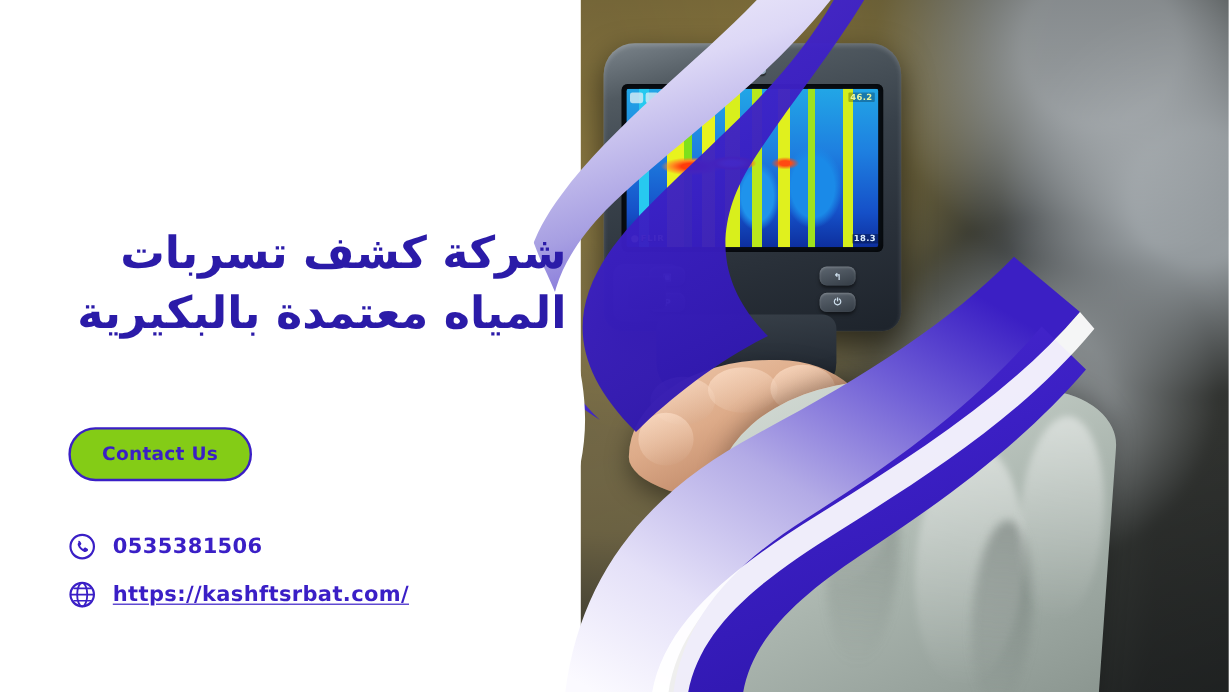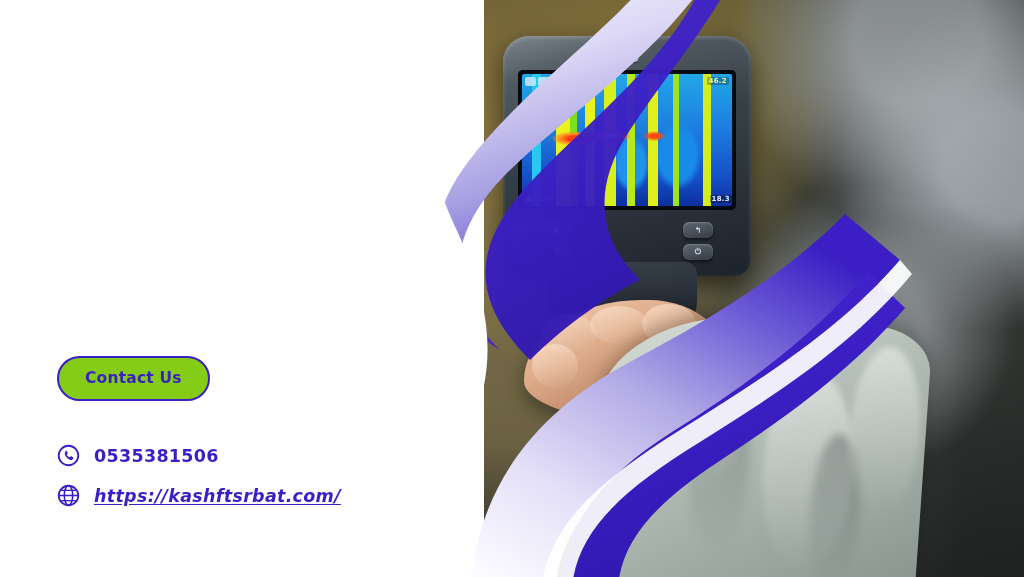--- a/index.html
+++ b/index.html
@@ -120,21 +120,21 @@
     letter-spacing:0px;}
   .contact-btn{position:absolute;left:57px;top:356px;
     padding:11px 26px 12px;border:2.5px solid #3a1fc6;border-radius:26px;
     color:#3a1fc6;font-size:15.5px;font-weight:700;background:#84cc16;
     letter-spacing:.2px;cursor:pointer;white-space:nowrap;}
   .info-row{position:absolute;left:57px;display:flex;align-items:center;gap:14px;
     color:#3a1fc6;font-size:17.5px;font-weight:700;letter-spacing:.3px;justify-content:space-between;}
   .row-phone{top:444px;}
   .row-url{top:484px;}
   .info-row .ico{flex:0 0 auto;width:23px;height:23px;display:block;}
-  .url-text{text-decoration:underline;text-underline-offset:2px;cursor:pointer;font-style:italic;}
+  .url-text{text-decoration:underline;text-underline-offset:2px;cursor:pointer;}
 </style>
 </head>
 <body>
 
 <div class="banner">
 
   <div class="photo-wrap">
     <div class="photo-bg"></div>
     <div class="photo-dark"></div>
 
@@ -245,20 +245,21 @@
              L912,274 C854,344 780,392 700,442
              C626,488 578,528 572,587 Z" fill="#ffffff" opacity="0.92"></path>
 
     <path d="M0,0 L470,0 C430,70 420,150 452,220
              C490,300 500,360 470,430
              C440,500 430,545 432,577 L0,577 Z" fill="#ffffff"></path>
   </svg>
 
   <div class="content">
 
+    <div class="headline">شركة كشف تسربات المياه معتمدة بالبكيرية</div>
 
     <div class="contact-btn">Contact Us</div>
 
     <div class="info-row row-phone">
       <svg class="ico" viewBox="0 0 24 24">
         <circle cx="12" cy="12" r="10.2" fill="none" stroke="#3a1fc6" stroke-width="1.9"></circle>
         <path d="M8.6 7.3c.5-.5 1.2-.4 1.6.2l.9 1.4c.3.5.2 1-.2 1.4l-.5.5c-.2.2-.2.4-.1.6.5 1 1.4 1.9 2.4 2.4.2.1.5.1.6-.1l.5-.5c.4-.4.9-.5 1.4-.2l1.4.9c.6.4.7 1.1.2 1.6l-.6.6c-.6.6-1.5.8-2.3.5-2.6-.9-4.8-3.1-5.7-5.7-.3-.8-.1-1.7.5-2.3z" fill="#3a1fc6"></path>
       </svg>
       <span>0535381506</span>
     </div>

